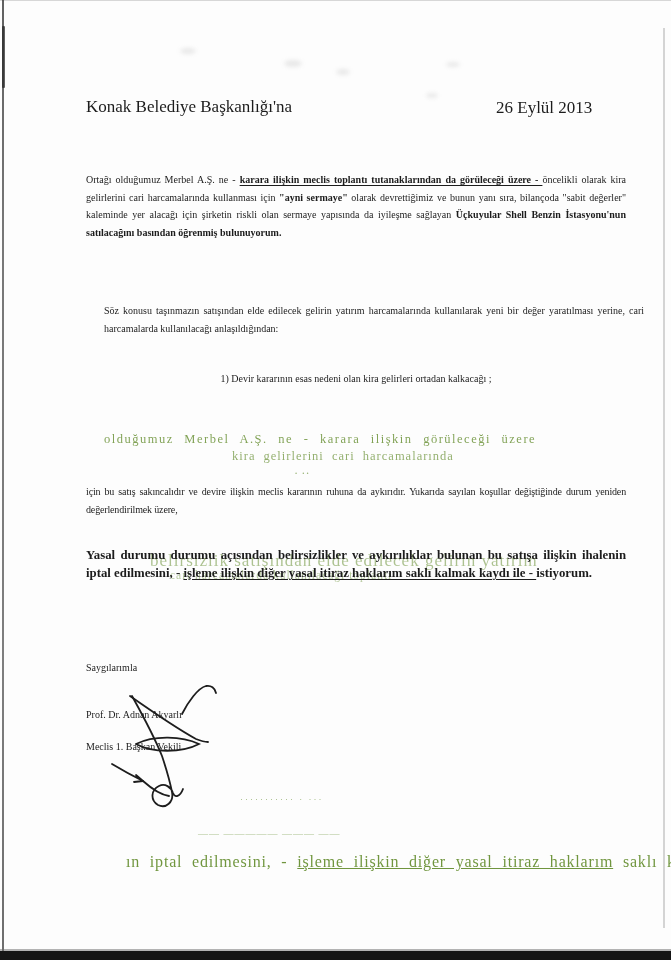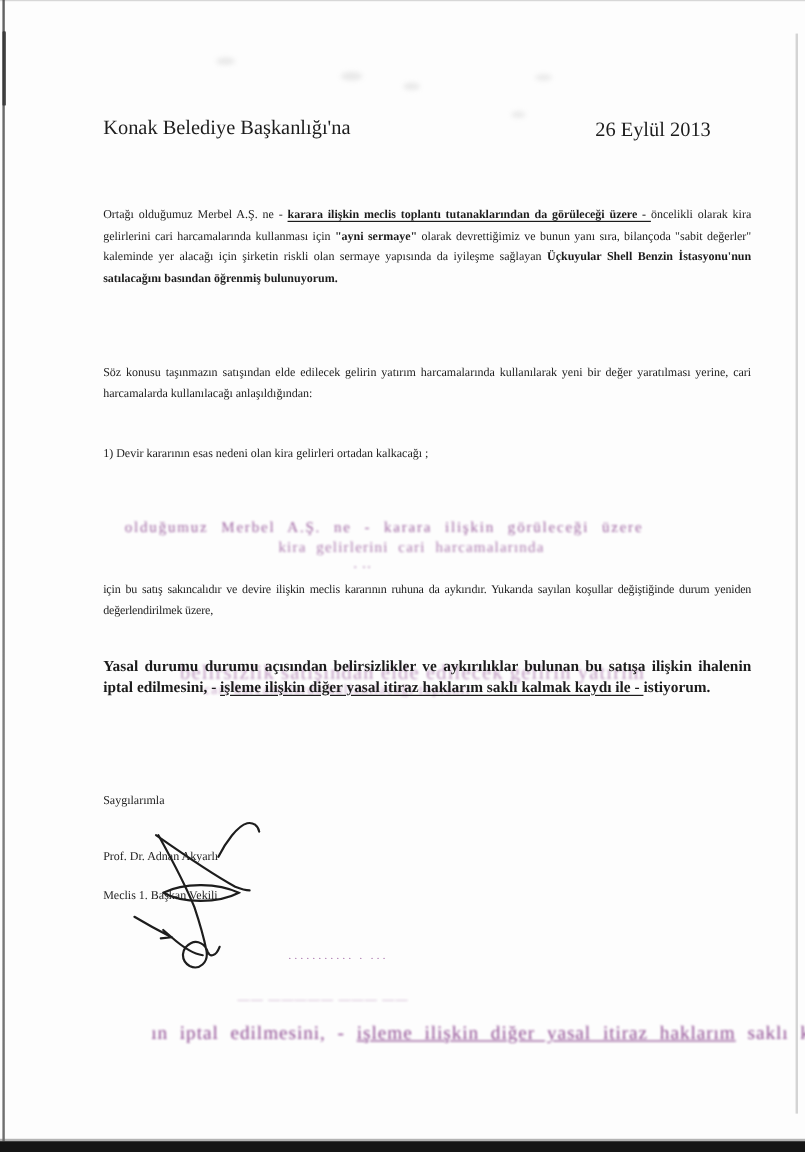--- a/index.html
+++ b/index.html
@@ -19,35 +19,35 @@
   
   .hdr{position:absolute;font-size:17px;}
   .hdr-recipient{left:86px;top:97px;}
   .hdr-date{left:496px;top:98px;}
   
   .para{position:absolute;left:86px;width:540px;margin:0;font-size:10px;line-height:17.5px;
     text-align:justify;z-index:2;}
   .para .b{font-weight:700;}
   .para .u{text-decoration:underline;text-decoration-thickness:1.3px;text-underline-offset:2px;}
   #p1{top:171px;}
-  #p2{top:302px;}
-  #it1{top:370px;text-align:left;}
+  #p2{top:302px;margin-left:18px;}
+  #it1{top:370px;text-align:center;}
   #it2{top:405px;}
   #p3{top:483px;letter-spacing:-0.15px;}
   #p4{top:547px;font-weight:700;font-size:12.8px;}
   
   .closing{position:absolute;left:86px;font-size:10px;z-index:2;}
   #salutation{top:662px;}
   #signatory{top:709px;}
   #sigtitle{top:741px;}
   
   .signature{position:absolute;left:110px;top:678px;width:170px;height:130px;z-index:3;}
   .signature path{fill:none;stroke:#1d1d1d;stroke-width:1.8;stroke-linecap:round;}
   
-  .ghost{position:absolute;color:#701a75;filter:blur(.7px);z-index:1;font-size:12.5px;white-space:nowrap;}
+  .ghost{position:absolute;color:#4d7c0f;filter:blur(.7px);z-index:1;font-size:12.5px;white-space:nowrap;}
   .ghost .u{text-decoration:underline;}
   #ghost-mid1{left:104px;top:432px;letter-spacing:1.5px;word-spacing:6px;opacity:.7;}
   #ghost-mid2{left:232px;top:449px;letter-spacing:1px;word-spacing:4px;opacity:.6;}
   #ghost-mid3{left:294px;top:466px;opacity:.55;}
   #ghost-behind1{left:150px;top:551px;font-size:17px;letter-spacing:1px;opacity:.45;z-index:1;}
   #ghost-behind2{left:170px;top:569px;font-size:11.5px;letter-spacing:1px;opacity:.4;z-index:1;}
   #ghost-bottom-dots{left:240px;top:794px;font-size:9px;letter-spacing:2px;opacity:.65;filter:blur(.4px);}
   #ghost-bottom-main{left:126px;top:853px;font-size:16px;letter-spacing:.8px;word-spacing:5px;opacity:.8;}
   #ghost-bottom-sub{left:198px;top:828px;font-size:10px;letter-spacing:1px;opacity:.45;}
 </style>

